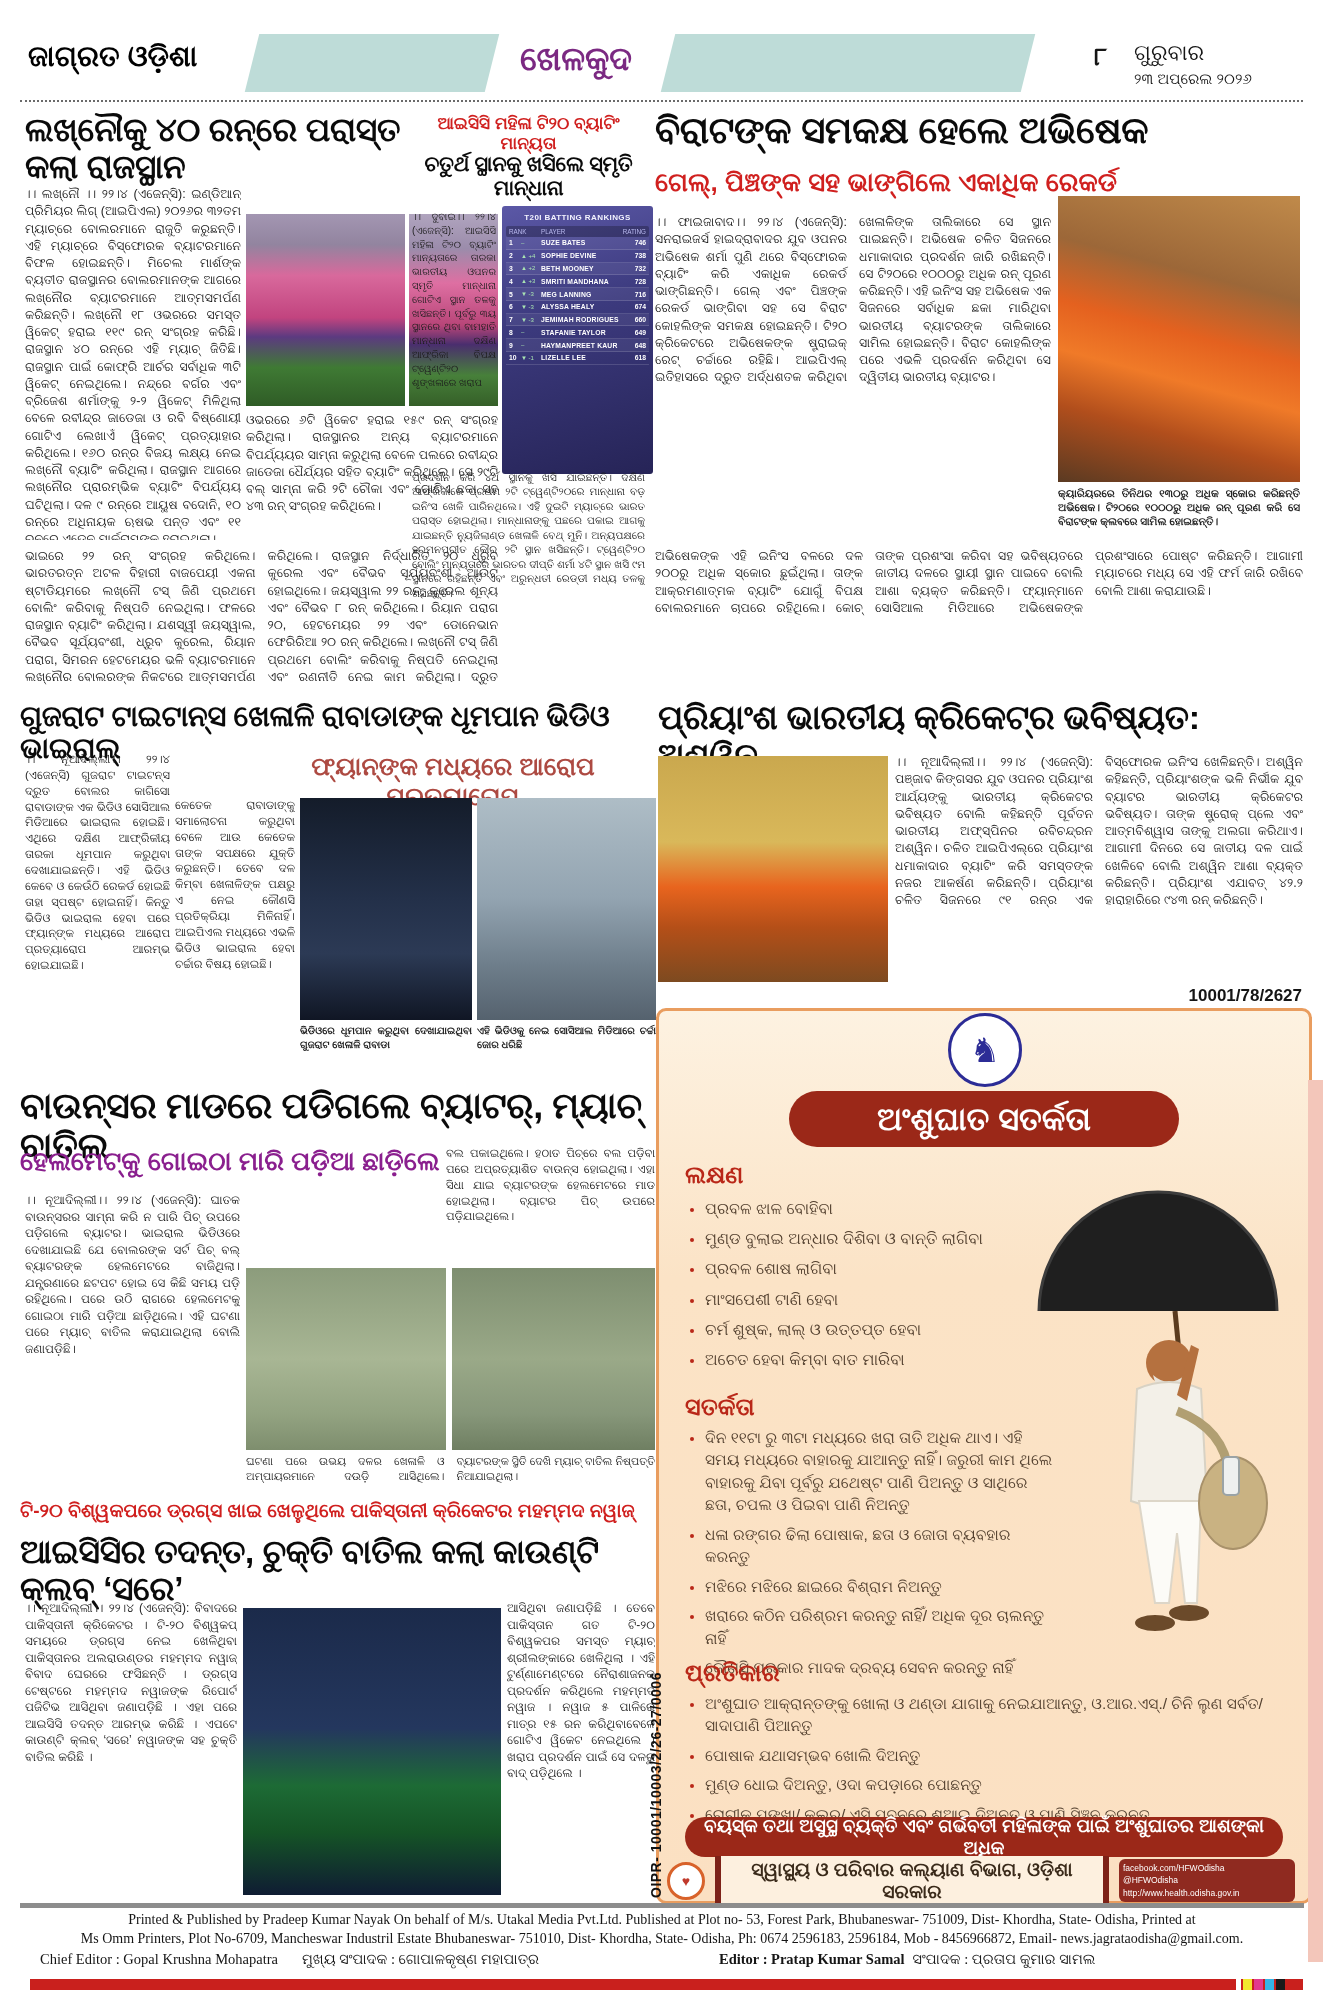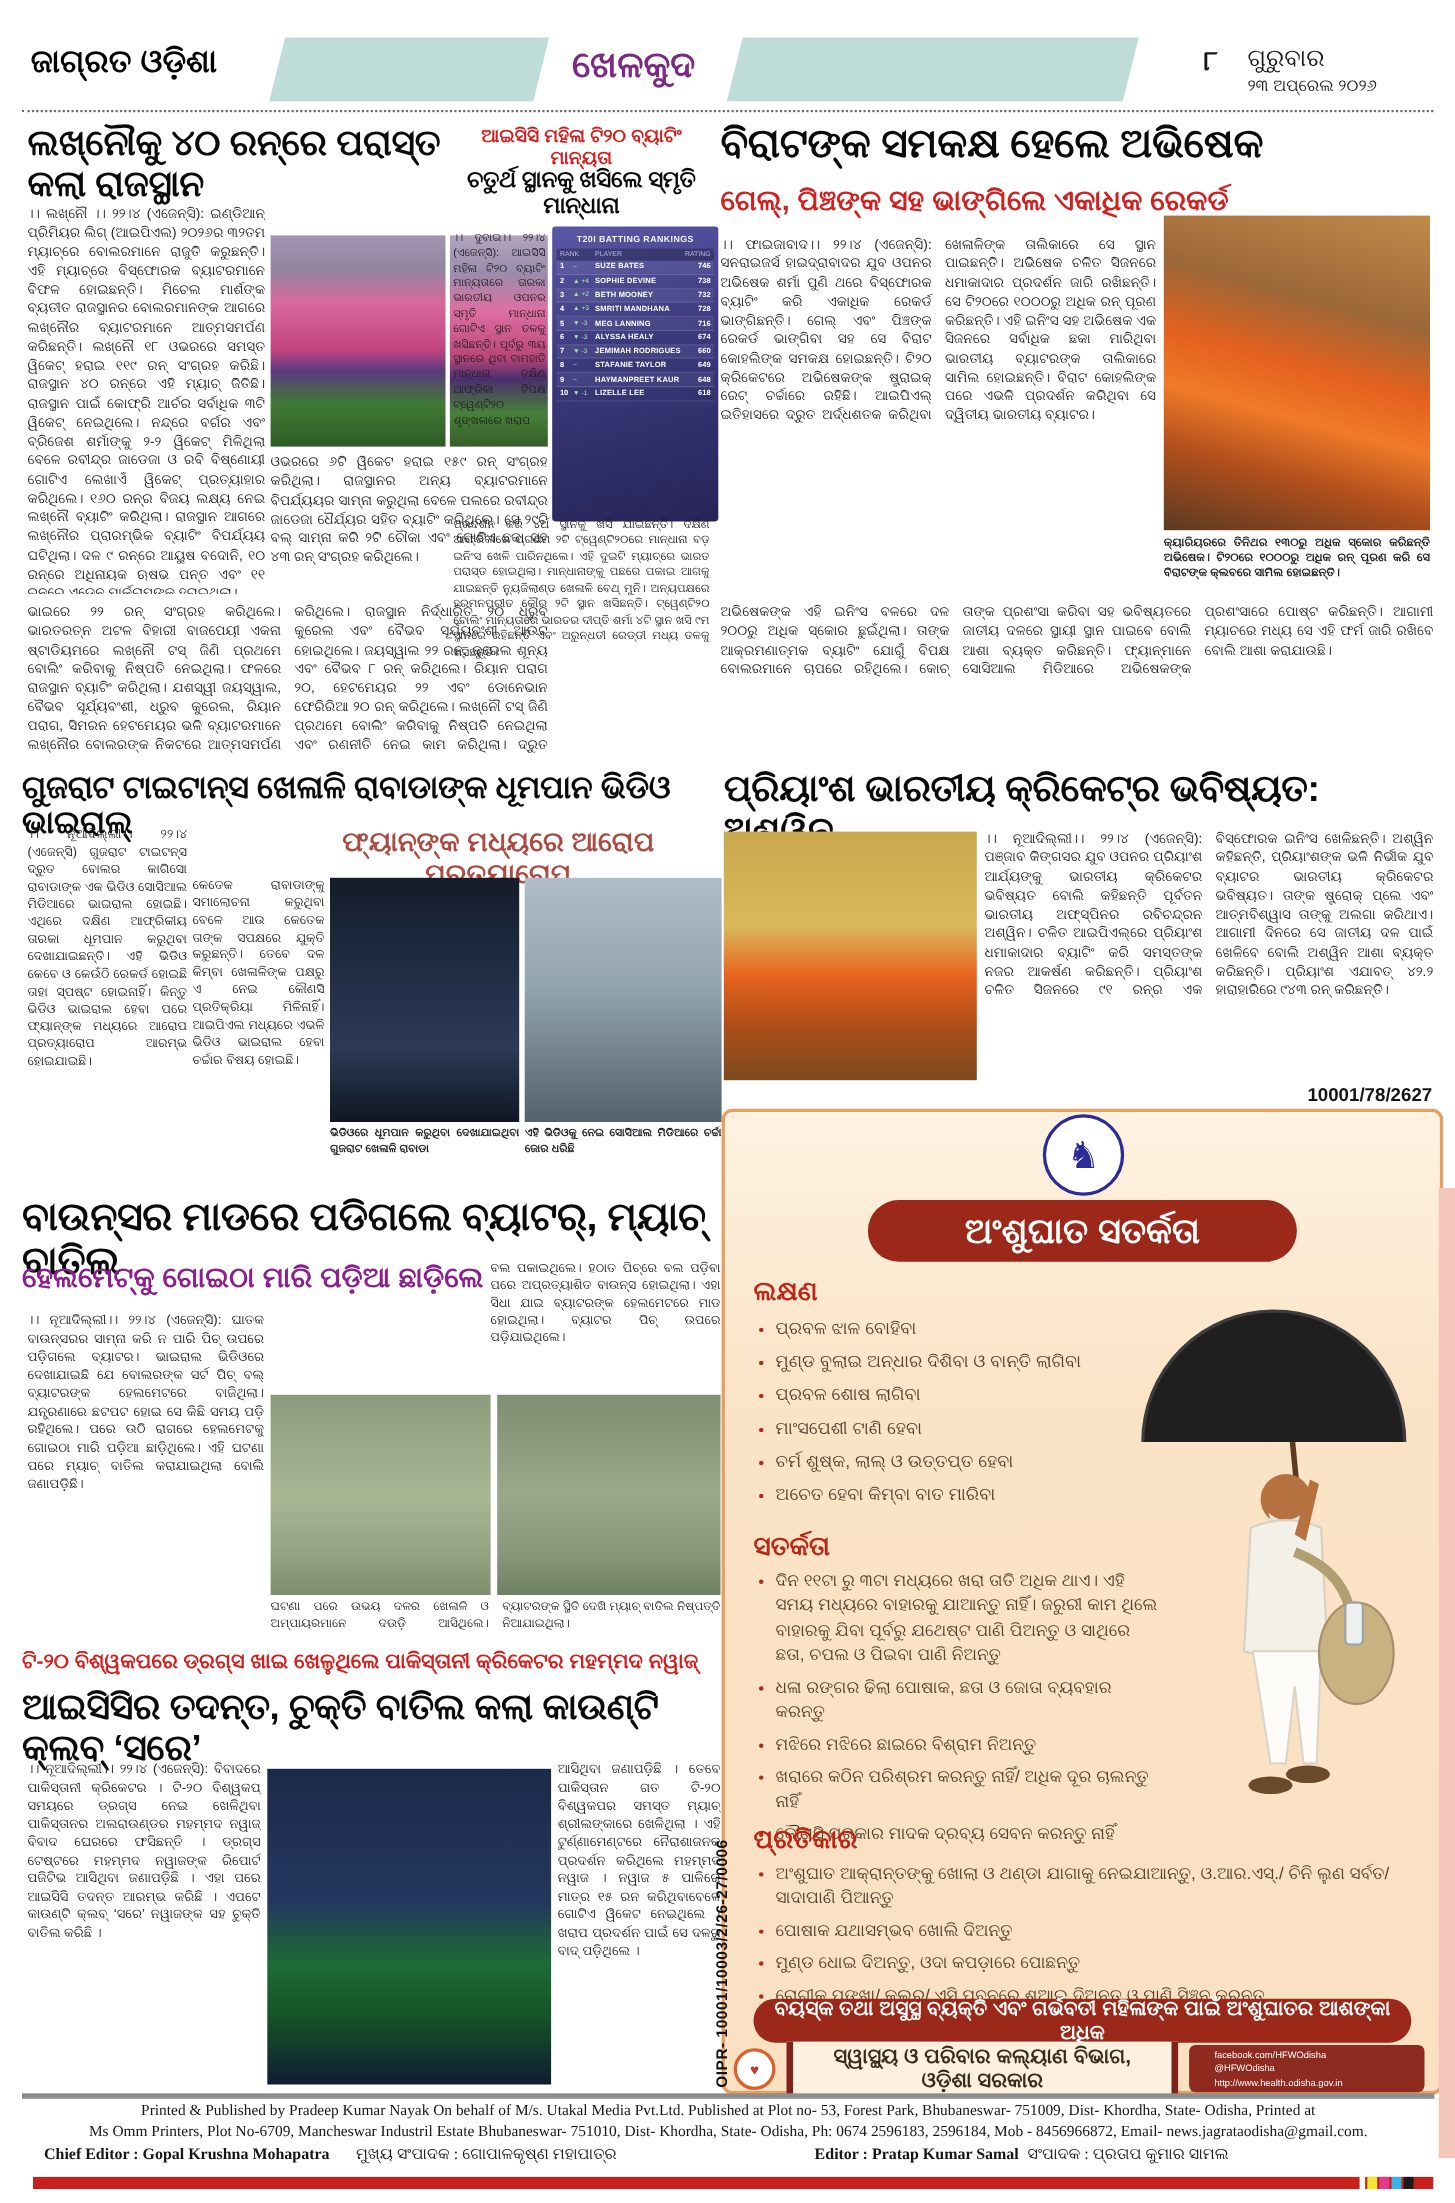--- a/index.html
+++ b/index.html
@@ -259,39 +259,39 @@
       </ul>
 
     <div class="banner" style="position:absolute;left:26px;top:806px;width:598px;height:40px;border-radius:22px;font-size:18.5px">ବୟସ୍କ ତଥା ଅସୁସ୍ଥ ବ୍ୟକ୍ତି ଏବଂ ଗର୍ଭବତୀ ମହିଳାଙ୍କ ପାଇଁ ଅଂଶୁଘାତର ଆଶଙ୍କା ଅଧିକ</div>
 
     <div style="position:absolute;left:0;top:852px;width:644px;height:35px;display:flex;align-items:center">
       <div style="width:32px;height:32px;border-radius:50%;border:3px solid #d8622a;background:#fff;margin-left:8px;
                   display:flex;align-items:center;justify-content:center;color:#c0392b;font-size:14px;font-weight:bold">♥</div>
       <div style="flex:1;margin:0 10px;background:#fdf0df;border-left:6px solid #7d2218;border-right:6px solid #7d2218;
                   text-align:center;font-size:19px;font-weight:bold;color:#3a2a1a;padding:3px 12px">ସ୍ୱାସ୍ଥ୍ୟ ଓ ପରିବାର କଲ୍ୟାଣ ବିଭାଗ, ଓଡ଼ିଶା ସରକାର</div>
       <div style="width:168px;background:#8f2a20;border-radius:6px;color:#fff;font-size:8.5px;line-height:1.45;
-                  padding:3px 23px;margin-right:8px">
+                  padding:3px 4px;margin-right:8px">
 
       <div>facebook.com/HFWOdisha</div>
           <div>@HFWOdisha</div>
           <div>http://www.health.odisha.gov.in</div>
         </div>
     </div>
   </div>
 
   <div class="abs" style="left:648px;top:1510px;height:388px;width:18px;font-size:14px;font-weight:bold;
               writing-mode:vertical-rl;transform:rotate(180deg);letter-spacing:.5px;color:#111">OIPR- 10001/10003/2/26-27/0006</div>
 
   <div class="abs" style="left:1308px;top:1080px;width:15px;height:882px;background:#f3c6ba"></div>
 
   <div class="abs" style="left:20px;top:1903px;width:1284px;height:5px;background:#8d8d8d"></div>
   <div class="abs serif" style="left:20px;top:1912px;width:1284px;height:18px;font-size:14px;text-align:center">Printed &amp; Published by Pradeep Kumar Nayak On behalf of M/s. Utakal Media Pvt.Ltd. Published at Plot no- 53, Forest Park, Bhubaneswar- 751009, Dist- Khordha, State- Odisha, Printed at</div>
   <div class="abs serif" style="left:20px;top:1931px;width:1284px;height:18px;font-size:14px;text-align:center">Ms Omm Printers, Plot No-6709, Mancheswar Industril Estate Bhubaneswar- 751010, Dist- Khordha, State- Odisha, Ph: 0674 2596183, 2596184, Mob - 8456966872, Email- news.jagrataodisha@gmail.com.</div>
   <div class="abs serif" style="left:40px;top:1951px;width:1240px;height:20px;font-size:14.5px;display:flex">
-    <span style="font-weight:bold">Chief Editor : Gopal Krushna Mohapatra</span>
+    <span style="font-weight:normal">Chief Editor : Gopal Krushna Mohapatra</span>
     <span style="margin-left:24px">ମୁଖ୍ୟ ସଂପାଦକ : ଗୋପାଳକୃଷ୍ଣ ମହାପାତ୍ର</span>
     <span style="font-weight:bold;margin-left:180px">Editor : Pratap Kumar Samal</span>
     <span style="margin-left:8px">ସଂପାଦକ : ପ୍ରତାପ କୁମାର ସାମଲ</span>
   </div>
   <div class="abs" style="left:30px;top:1979px;width:1273px;height:11px;background:#c9201d"></div>
   <div class="abs" style="left:1236px;top:1979px;width:5px;height:11px;background:#fff"></div>
   <div class="abs" style="left:1243px;top:1979px;width:9px;height:11px;background:#f2e72e"></div>
   <div class="abs" style="left:1254px;top:1979px;width:9px;height:11px;background:#e23a8e"></div>
   <div class="abs" style="left:1265px;top:1979px;width:9px;height:11px;background:#35b4e6"></div>
   <div class="abs" style="left:1276px;top:1979px;width:9px;height:11px;background:#1a1a1a"></div>

